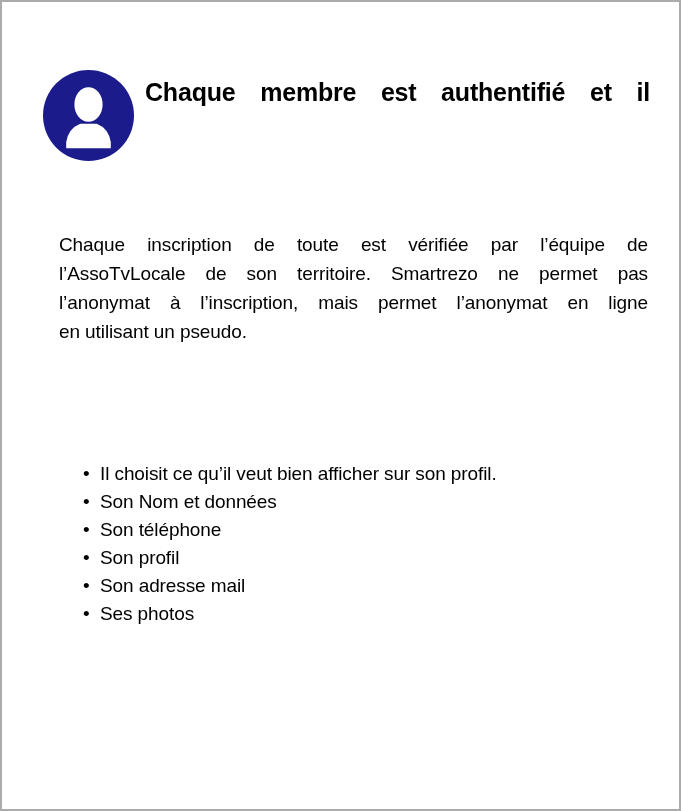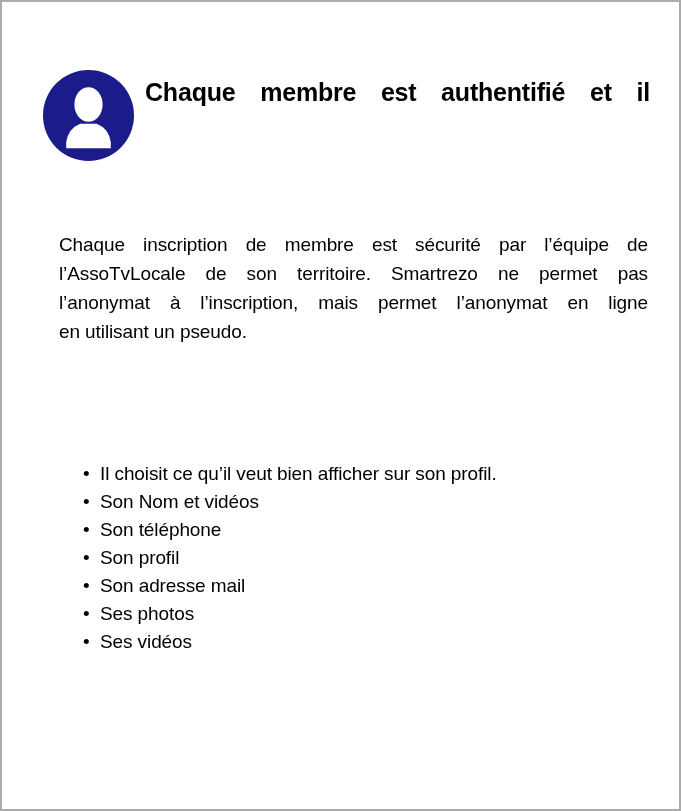--- a/index.html
+++ b/index.html
@@ -81,30 +81,29 @@
       <ellipse cx="50" cy="38" rx="15.5" ry="19" fill="#ffffff"></ellipse>
       <path d="M 25.5 86 L 25.5 79 Q 28 64 41 59 L 59 59 Q 72 64 74.5 79 L 74.5 86 Z" fill="#ffffff"></path>
     </svg>
   </div>
 
   <h1 class="title">
     <span class="tline jline">Chaque membre est authentifié et il</span>
   </h1>
 
   <div class="para para1">
-    <span class="bline jline">Chaque inscription de membre est sécurité par l’équipe de</span>
+    <span class="bline jline">Chaque inscription de toute est vérifiée par l’équipe de</span>
     <span class="bline jline">l’AssoTvLocale de son territoire. Smartrezo ne permet pas</span>
     <span class="bline jline">l’anonymat à l’inscription, mais permet l’anonymat en ligne</span>
     <span class="bline">en utilisant un pseudo.</span>
   </div>
 
 
   <ul class="list">
     <li><span class="bullet">•</span><span>Il choisit ce qu’il veut bien afficher sur son profil.</span></li>
-    <li><span class="bullet">•</span><span>Son Nom et vidéos</span></li>
+    <li><span class="bullet">•</span><span>Son Nom et données</span></li>
     <li><span class="bullet">•</span><span>Son téléphone</span></li>
     <li><span class="bullet">•</span><span>Son profil</span></li>
     <li><span class="bullet">•</span><span>Son adresse mail</span></li>
     <li><span class="bullet">•</span><span>Ses photos</span></li>
-    <li><span class="bullet">•</span><span>Ses vidéos</span></li>
   </ul>
 
 </div>
 
 </body></html>

